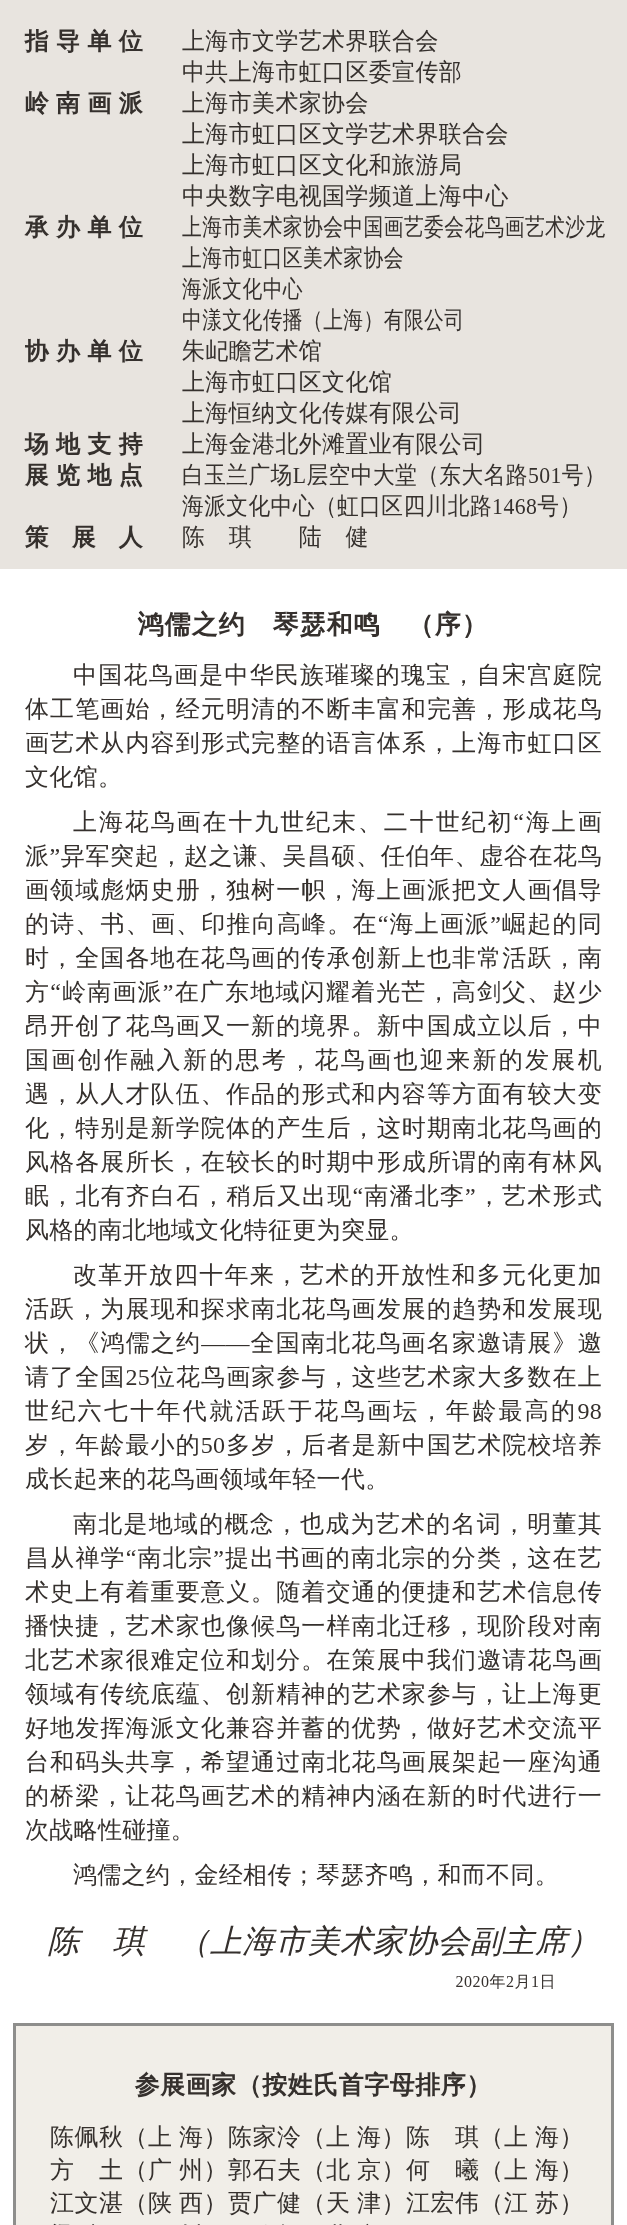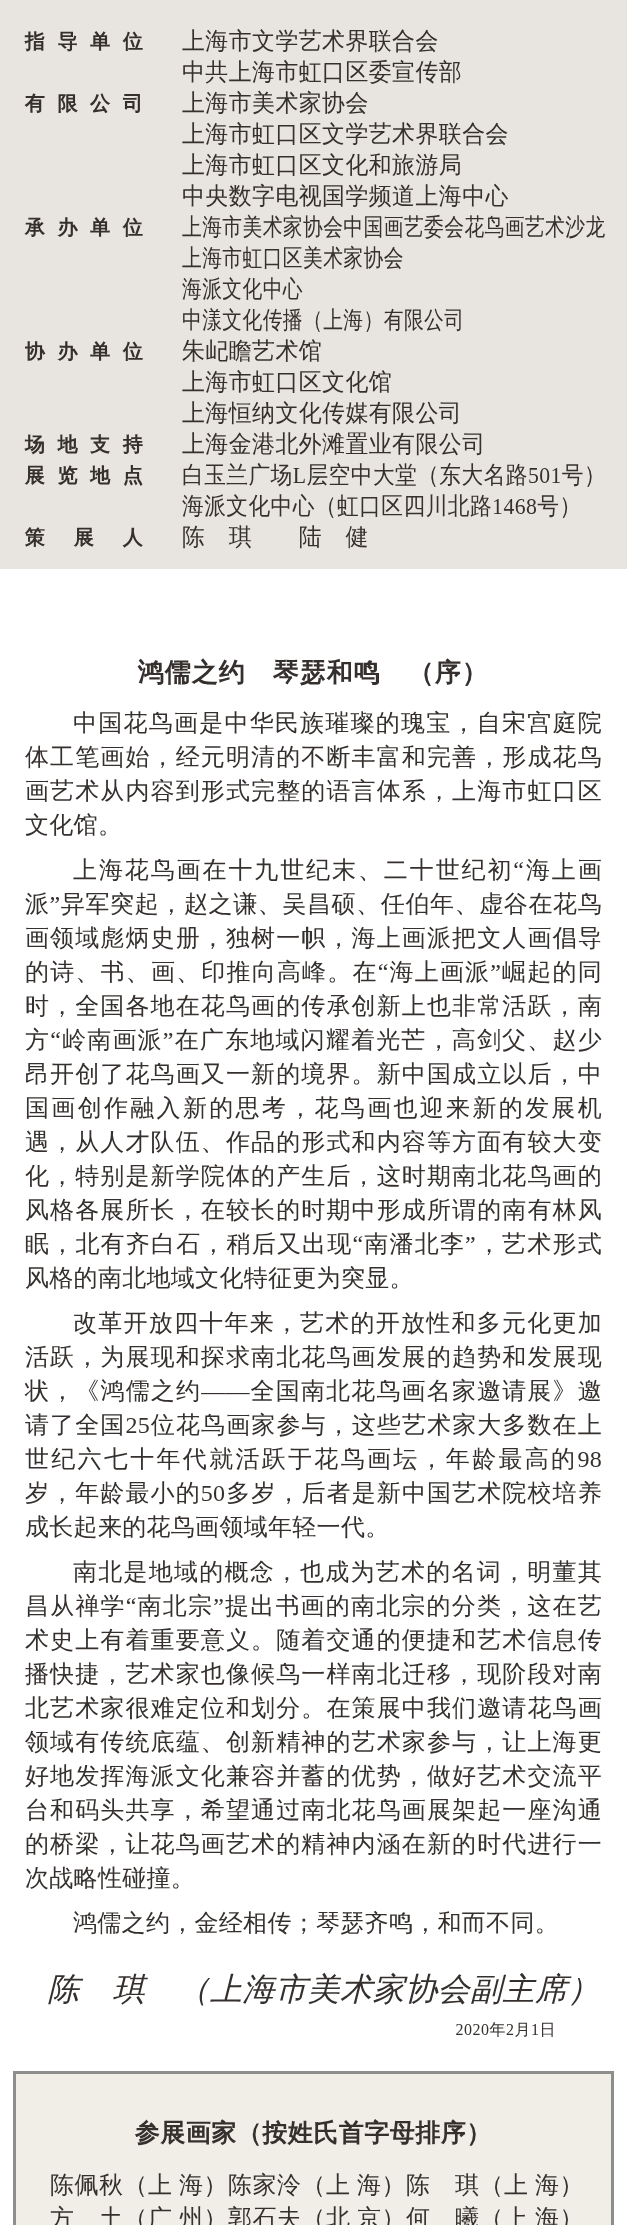--- a/index.html
+++ b/index.html
@@ -11,35 +11,35 @@
     -webkit-font-smoothing:antialiased;
   }
 
   
   .org-panel { background:#e8e4df; padding:26px 0 16px 25px; }
   .org-row { display:flex; align-items:flex-start; }
   .org-label {
     font-weight:bold;
     width:118px; min-width:118px;
     margin-right:39px;
-    font-size:20px; line-height:31px;
+    font-size:24px; line-height:31px;
     text-align:justify; text-align-last:justify;
     letter-spacing:0;
   }
   .org-values { flex:1; }
   .org-value {
     font-size:24px; line-height:31px;
     letter-spacing:0.5px;
     white-space:nowrap;
     transform-origin:left center;
     display:block;
   }
 
   
-  .preface { padding:20px 25px 0 25px;margin-top:48px; }
+  .preface { padding:20px 25px 0 25px; }
   .preface-title {
     font-size:26px; font-weight:bold; text-align:center;
     margin:18px 0 16px 0; letter-spacing:1px;
   }
   .para {
     font-size:24px; line-height:34px;
     text-align:justify; text-indent:2em;
     margin:0 0 11px 0; letter-spacing:0.3px;
   }
   .signature {
@@ -80,21 +80,21 @@
 <div class="org-panel" style="background: rgb(232, 228, 223);">
   <div id="org-rows">
       <div class="org-row">
         <span class="org-label">指导单位</span>
         <div class="org-values">
           <span class="org-value" style="transform: scaleX(0.952809);">上海市文学艺术界联合会</span>
           <span class="org-value" style="transform: scaleX(0.952809);">中共上海市虹口区委宣传部</span>
         </div>
       </div>
       <div class="org-row">
-        <span class="org-label">有限公司</span>
+        <span class="org-label">岭南画派</span>
         <div class="org-values">
           <span class="org-value" style="transform: scaleX(0.952809);">上海市美术家协会</span>
           <span class="org-value" style="transform: scaleX(0.952809);">上海市虹口区文学艺术界联合会</span>
           <span class="org-value" style="transform: scaleX(0.952809);">上海市虹口区文化和旅游局</span>
           <span class="org-value" style="transform: scaleX(0.952809);">中央数字电视国学频道上海中心</span>
         </div>
       </div>
       <div class="org-row">
         <span class="org-label">承办单位</span>
         <div class="org-values">

